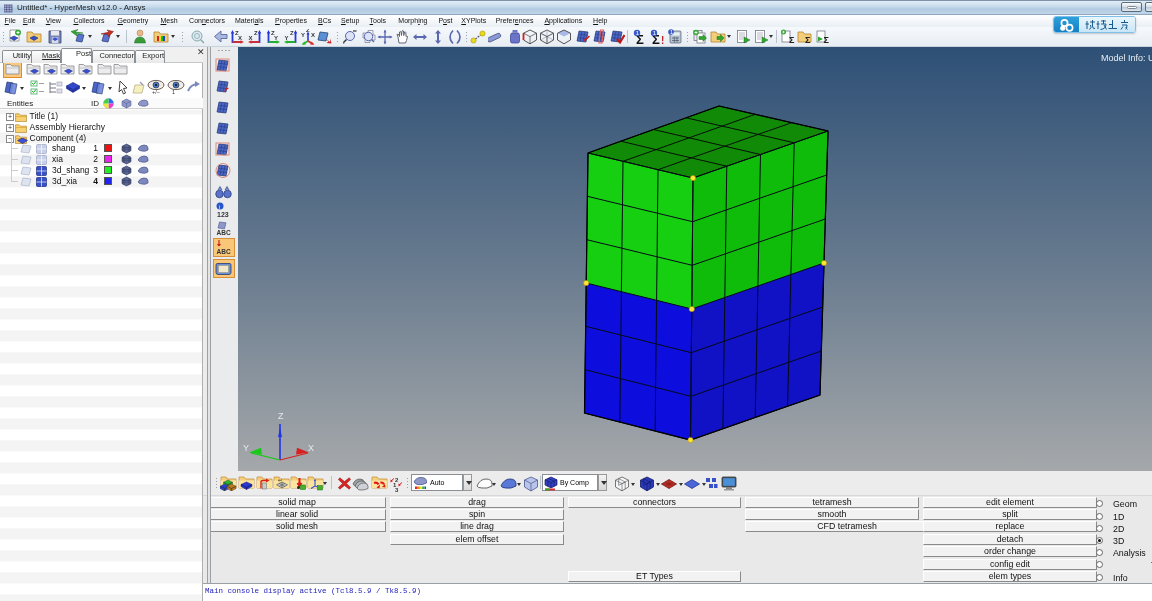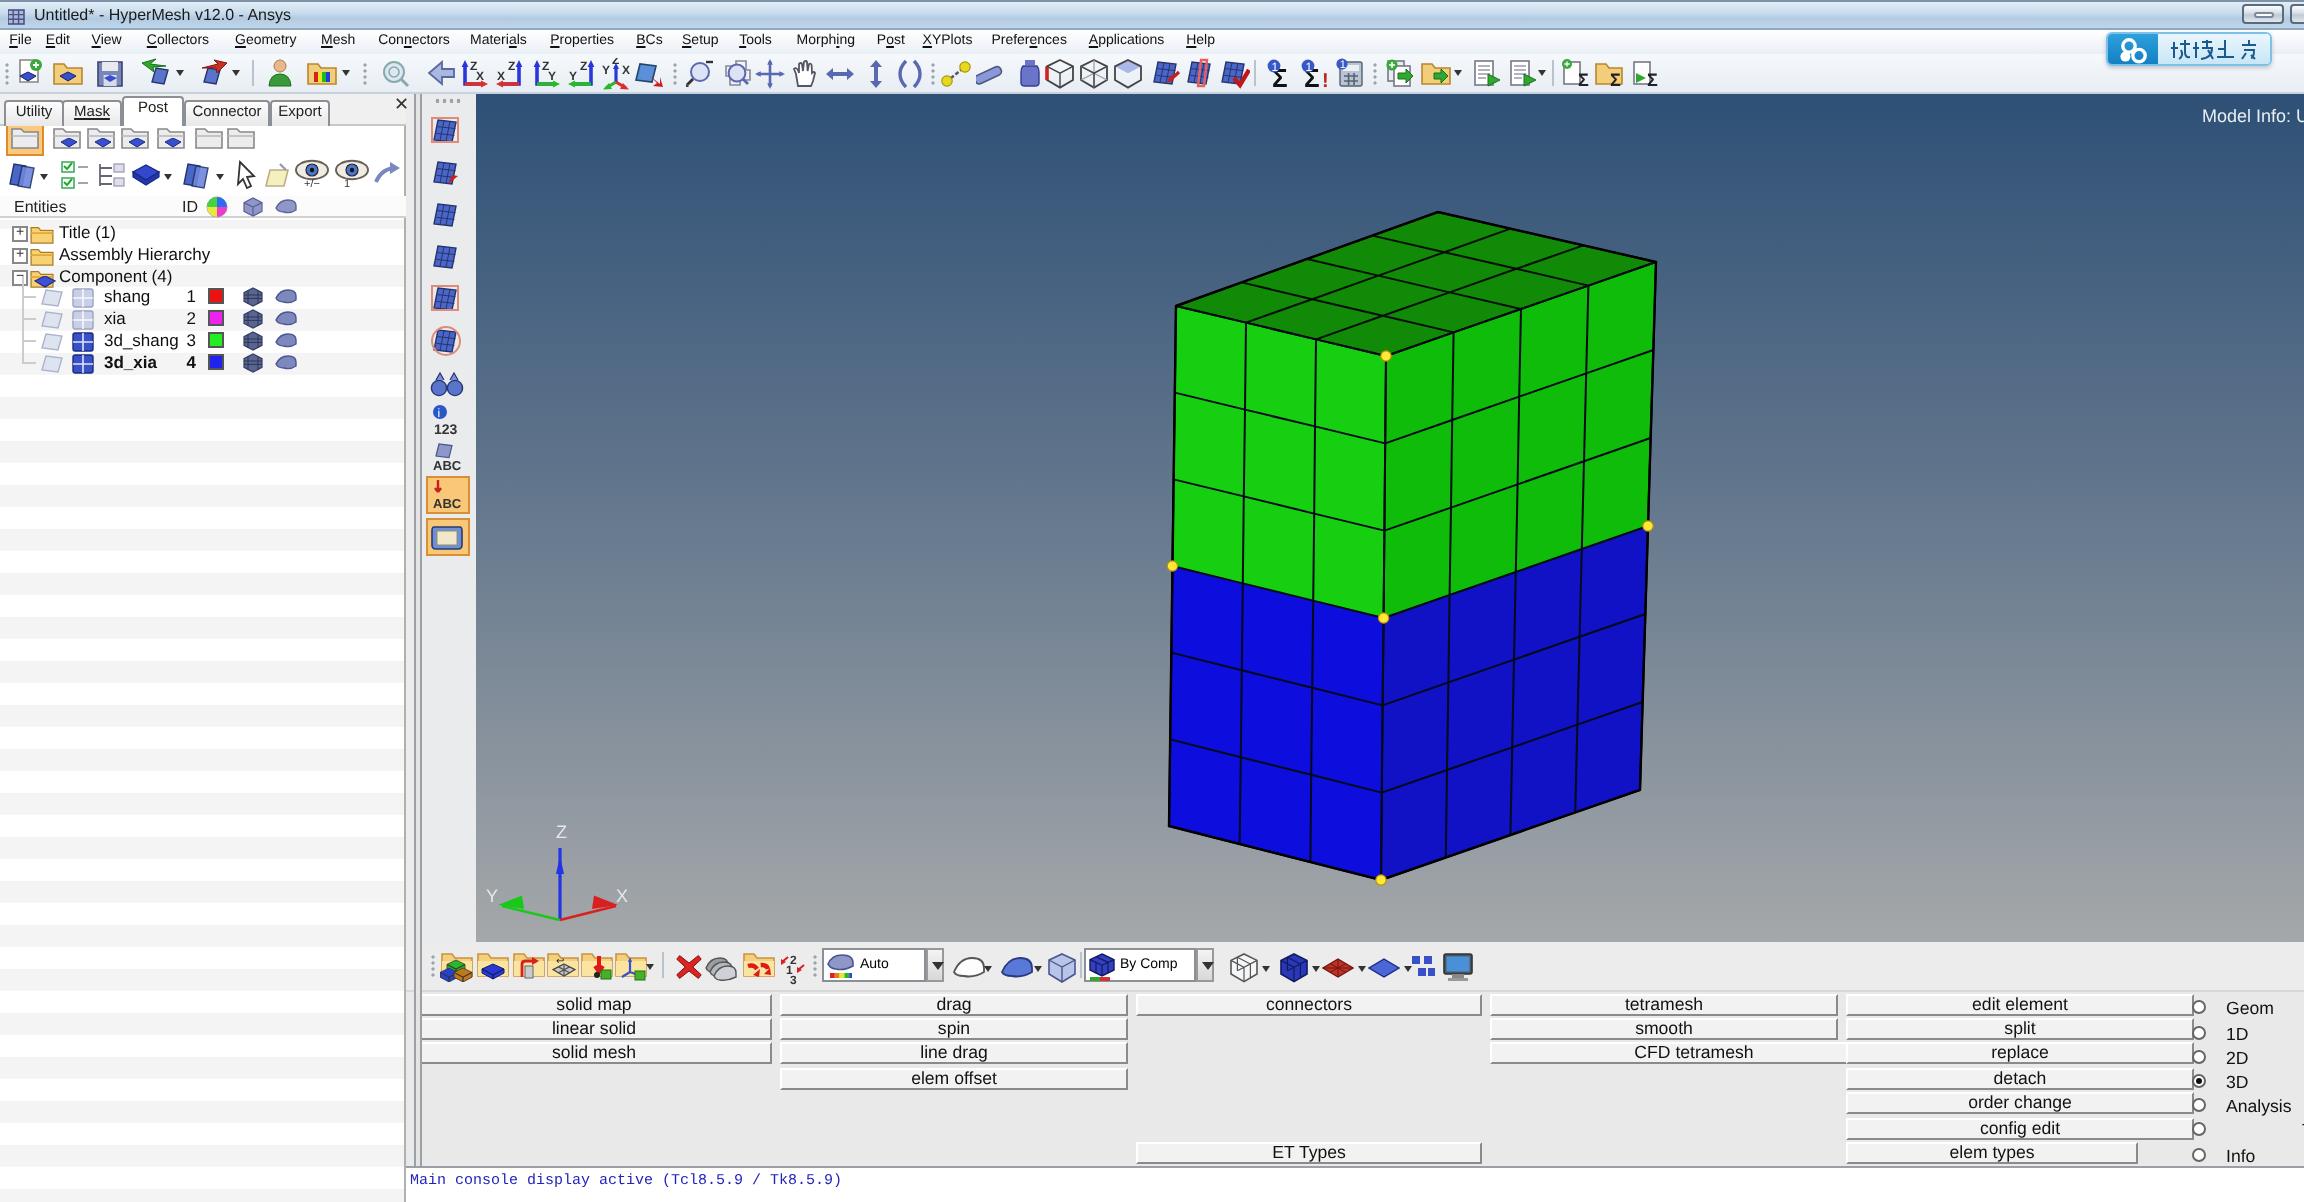--- a/index.html
+++ b/index.html
@@ -13,21 +13,21 @@
 .tsep{position:absolute;top:3px;width:1px;height:13px;background:#b9c3cd}
 .tgrip{position:absolute;top:4px;width:3px;height:12px;background-image:radial-gradient(circle,#9aa4ae 35%,transparent 40%);background-size:3px 3px}
 .ticon{position:absolute;top:2px;width:16px;height:16px}
 .tdd{position:absolute;top:8px;width:0;height:0;border-left:2.5px solid transparent;border-right:2.5px solid transparent;border-top:3px solid #333}
 #upload{left:1053px;top:16px;width:83px;height:17px;border-radius:3px;overflow:hidden;border:1px solid #7ec0e8;display:flex;box-shadow:0 1px 2px #00000033}
 #upload .ic{width:25px;height:100%;background:linear-gradient(#2ea0dc,#1380c4)}
 #upload .tx{flex:1;background:linear-gradient(#eaf6fd,#c8e6f7);display:flex;align-items:center;justify-content:center}
 #leftpanel{left:0;top:47px;width:203px;height:554px;background:#fff;border-right:1px solid #b0b0b0}
 #stripes{left:0;top:63px;width:202px;height:491px;background:repeating-linear-gradient(#ffffff 0px,#ffffff 11px,#f4f4f4 11px,#f4f4f4 22px);background-position:0 11.4px}
 #divider{left:207px;top:47px;width:4px;height:536px;border-left:1px solid #9aa0a6;border-right:1px solid #9aa0a6;background:#e4e4e4;z-index:6}
-.tab{position:absolute;top:3px;height:13px;border:1px solid #8a9096;border-bottom:none;border-radius:2px 2px 0 0;background:linear-gradient(#fdfdfd,#e8e8e8);font-size:7.5px;text-align:center;color:#222}
+.tab{position:absolute;top:3px;height:13px;border:1px solid #8a9096;border-bottom:none;border-radius:2px 2px 0 0;background:linear-gradient(#fdfdfd,#e8e8e8);font-size:7.5px;text-align:right;color:#222}
 #tabrow{left:0;top:47px;width:203px;height:16px;background:#f0f0f0;border-bottom:1px solid #c8c8c8}
 #phdr{left:0;top:98px;width:203px;height:11px;background:#fbfbfb;border-bottom:1px solid #d0d0d0;font-size:8px;color:#222}
 .trow{position:absolute;font-size:8.5px;color:#111;height:11px;line-height:11px}
 .expbox{position:absolute;width:8px;height:8px;border:1px solid #888;background:#fff;font-size:7px;line-height:6px;text-align:center;color:#333}
 .chip{position:absolute;width:8px;height:8px;border:1px solid #555}
 #vstrip{left:211px;top:47px;width:27px;height:424px;background:#e9ebed}
 .vic{position:absolute;left:4px;width:17px;height:16px}
 #viewport{left:238px;top:47px;width:914px;height:424px;background:linear-gradient(#2e5076 0%,#66798e 50%,#a5a8aa 100%);overflow:hidden}
 #minfo{position:absolute;left:863px;top:6px;font-size:9px;color:#e8eef4;white-space:nowrap}
 #bottombar{left:203px;top:471px;width:949px;height:25px;background:#ececec;border-bottom:1px solid #d8d8d8}
@@ -403,21 +403,21 @@
     </svg>
     <div style="position:absolute;left:11px;top:124px;width:1px;height:11px;background:#ccc"></div>
     <div style="position:absolute;left:11px;top:134px;width:7px;height:1px;background:#ccc"></div>
     <svg style="position:absolute;left:20px;top:130px" width="12" height="10" viewBox="0 0 12 10">
       <path d="M1 8 L3 1 L11 2 L9 9 Z" fill="#dde4f0" stroke="#aab4cc" stroke-width="0.7"></path>
     </svg>
     <svg style="position:absolute;left:36px;top:130px" width="11" height="10" viewBox="0 0 11 10">
       <rect x="0.5" y="0.5" width="10" height="9" rx="1" fill="#3850c8" stroke="#1a2a80" stroke-width="0.7"></rect>
       <path d="M0.5 5 H10.5 M5.5 0.5 V9.5" stroke="#fff" stroke-width="0.8" opacity="0.85"></path>
     </svg>
-    <div class="trow" style="left:52px;top:129px;font-weight:bold;">3d_xia</div>
+    <div class="trow" style="left:52px;top:129px;font-weight:normal;">3d_xia</div>
     <div class="trow" style="left:88px;top:129px;width:10px;text-align:right;font-weight:bold;">4</div>
     <div class="chip" style="left:104px;top:130px;background:#2222ee"></div>
     <svg style="position:absolute;left:121px;top:129px" width="11" height="11" viewBox="0 0 11 11">
       <path d="M5.5 1 L10 3.3 V7.7 L5.5 10 L1 7.7 V3.3 Z" fill="#5a6590" stroke="#353f68" stroke-width="0.6"></path>
       <path d="M1 4.5 L10 4.5 M1 6.2 L10 6.2 M3 2.3 L3 9 M8 2.3 L8 9" stroke="#2c365a" stroke-width="0.5"></path>
     </svg>
     <svg style="position:absolute;left:137px;top:130px" width="12" height="9" viewBox="0 0 12 9">
       <path d="M1 5 Q3 1 7 1 Q11 1 11 4 L11 6 Q8 8 5 7 Q2 7 1 5 Z" fill="#7d88bc" stroke="#4a5590" stroke-width="0.7"></path>
     </svg>
     <div style="position:absolute;left:3px;top:13px;width:19px;height:18px;background:#fbc97d;border:1px solid #e08a2a"></div>
@@ -770,21 +770,21 @@
     <div class="pbtn" style="left:365px;top:75.0px;width:173px">ET Types</div>
     <div class="pbtn" style="left:542px;top:0.6px;width:174px">tetramesh</div>
     <div class="pbtn" style="left:542px;top:13.0px;width:174px">smooth</div>
     <div class="pbtn" style="left:542px;top:25.4px;width:204px">CFD tetramesh</div>
     <div class="pbtn" style="left:720px;top:0.6px;width:174px">edit element</div>
     <div class="pbtn" style="left:720px;top:13.0px;width:174px">split</div>
     <div class="pbtn" style="left:720px;top:25.4px;width:174px">replace</div>
     <div class="pbtn" style="left:720px;top:37.8px;width:174px">detach</div>
     <div class="pbtn" style="left:720px;top:50.2px;width:174px">order change</div>
     <div class="pbtn" style="left:720px;top:62.6px;width:174px">config edit</div>
-    <div class="pbtn" style="left:720px;top:75.0px;width:146px">elem types</div>
+    <div class="pbtn" style="left:720px;top:75.0px;width:174px">elem types</div>
     <div class="radio" style="left:893px;top:4.3px"></div>
     <div class="rlab" style="left:910px;top:3.3px">Geom</div>
     <div class="radio" style="left:893px;top:16.5px"></div>
     <div class="rlab" style="left:910px;top:15.5px">1D</div>
     <div class="radio" style="left:893px;top:28.7px"></div>
     <div class="rlab" style="left:910px;top:27.7px">2D</div>
     <div class="radio" style="left:893px;top:40.9px"></div>
     <div style="position:absolute;left:895px;top:42.9px;width:3px;height:3px;border-radius:50%;background:#111"></div>
     <div class="rlab" style="left:910px;top:39.9px">3D</div>
     <div class="radio" style="left:893px;top:53.1px"></div>

